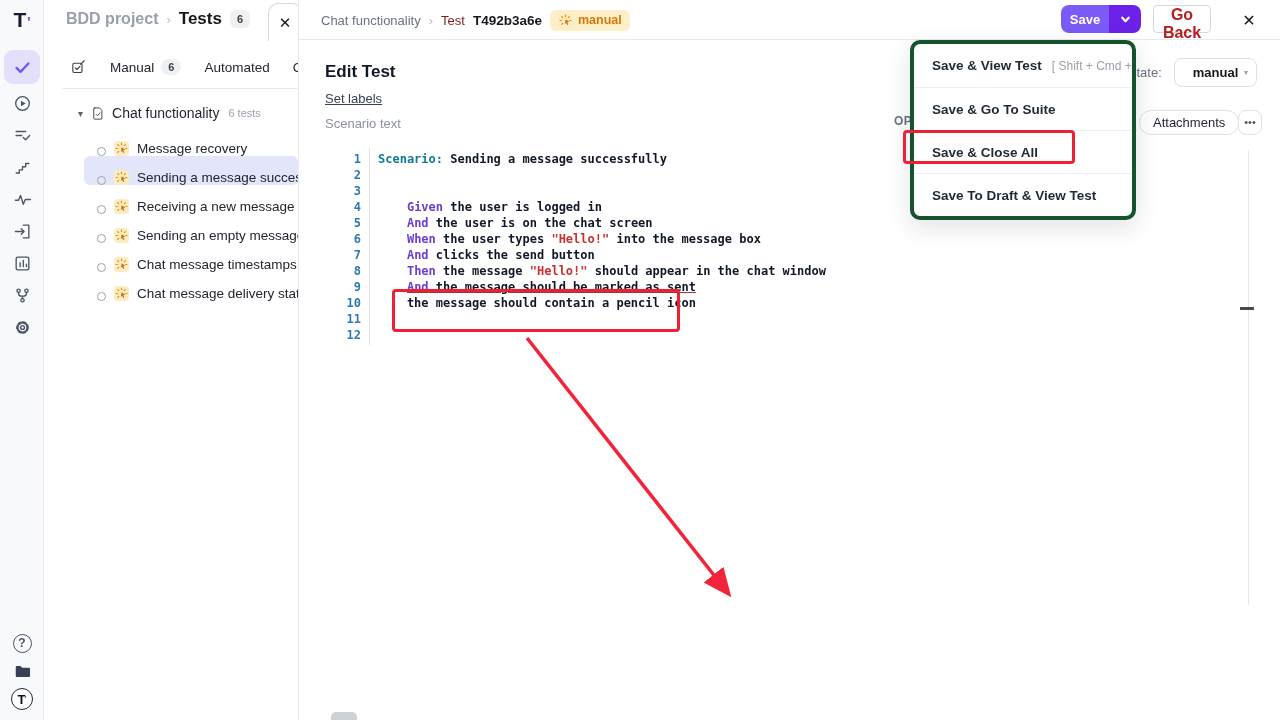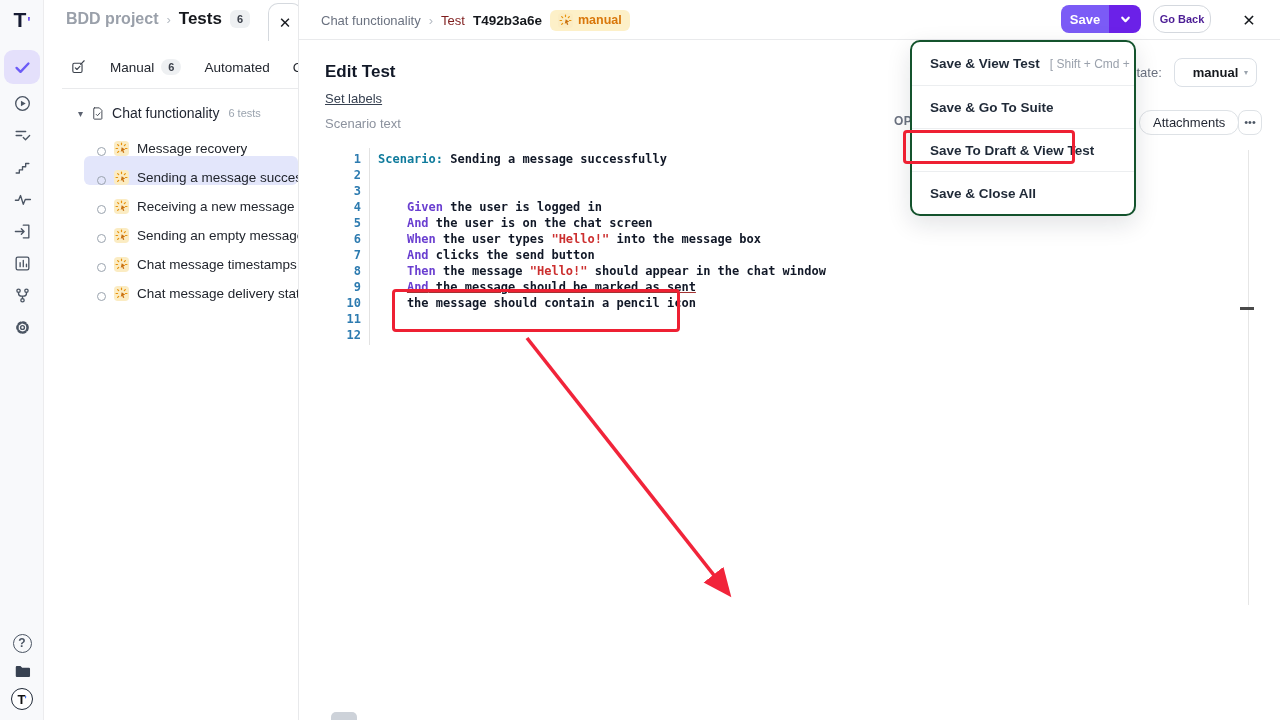--- a/index.html
+++ b/index.html
@@ -47,21 +47,21 @@
   #main { position:absolute; left:298px; top:0; width:982px; height:720px; background:#fff; border-left:1px solid #e8e9eb; z-index:2; }
   #main-topbar { position:absolute; left:0; top:0; width:982px; height:40px; border-bottom:1px solid #e9eaec; background:#fff; }
   .mt-crumbs { position:absolute; left:22px; top:0; height:40px; display:flex; align-items:center; gap:8px; white-space:nowrap; }
   .mt-folder { font-size:13px; color:#6b7280; }
   .mt-test { font-size:13px; color:#7f1d1d; }
   .mt-id { font-size:13.5px; font-weight:800; color:#15181d; }
   .badge-manual { display:flex; align-items:center; gap:5px; background:#fdf0c8; border-radius:6px; height:21px; padding:0 8px; color:#d9770b; font-size:12.5px; font-weight:600; }
   .btn-save { position:absolute; left:762px; top:5px; width:48px; height:28px; background:#7b5bf6; color:#fff; border:none; border-radius:8px 0 0 8px; font-size:13px; font-weight:600; cursor:pointer; font-family:inherit; }
   .btn-caret { position:absolute; left:810px; top:5px; width:32px; height:28px; background:#6b21e8; border:none; border-radius:0 8px 8px 0; cursor:pointer; display:flex; align-items:center; justify-content:center; }
   .btn-caret svg { width:11px; height:11px; stroke:#fff; stroke-width:2.4; fill:none; stroke-linecap:round; stroke-linejoin:round; }
-  .btn-goback { position:absolute; left:854px; top:5px; width:58px; height:28px; background:#fff; border:1px solid #d4d8de; border-radius:12px; font-size:11px; font-weight:600; color:#4c1d95; cursor:pointer; font-family:inherit; }
+  .btn-goback { position:absolute; left:854px; top:5px; width:58px; height:28px; background:#fff; border:1px solid #d4d8de; border-radius:4px; font-size:16px; font-weight:600; color:#b91c1c; cursor:pointer; font-family:inherit; }
   .mt-close { position:absolute; left:938px; top:8px; width:24px; height:24px; display:flex; align-items:center; justify-content:center; font-size:16px; color:#15181d; cursor:pointer; }
 
   .page-title { position:absolute; left:26px; top:62px; font-size:17px; font-weight:800; color:#111827; }
   .set-labels { position:absolute; left:26px; top:91px; font-size:13px; color:#374151; text-decoration:underline; cursor:pointer; }
   .scenario-text { position:absolute; left:26px; top:116px; font-size:13px; color:#8c929e; }
   .op-label { position:absolute; left:595px; top:114px; font-size:12px; font-weight:700; letter-spacing:.4px; color:#6b7280; }
   .state-label { position:absolute; left:831px; top:65px; font-size:13px; color:#6b7280; }
   .state-select { position:absolute; left:875px; top:58px; width:83px; height:29px; border:1px solid #dbe0e6; border-radius:8px; background:#fff; cursor:pointer; display:flex; align-items:center; justify-content:center; }
   .state-select .val { font-size:13px; font-weight:600; color:#15181d; }
   .state-select .car { position:absolute; right:8px; font-size:8px; color:#9aa3ad; }
@@ -81,21 +81,21 @@
   .gutter-line { position:absolute; left:70px; top:148px; width:1px; height:197px; background:#e2e2e2; }
   .ed-rightline { position:absolute; left:949px; top:150px; width:1px; height:455px; background:#e6e6e6; }
   .ed-tick { position:absolute; left:941px; top:307px; width:14px; height:2.5px; background:#4a4a4a; }
 
   
   .error-box { position:absolute; left:29px; top:607px; width:930px; height:66px; background:#f8caca; border-radius:6px; padding:13px 25px; }
   .error-box div { font-size:13.5px; line-height:19.5px; color:#d93a4a; white-space:nowrap; }
   .bottom-nub { position:absolute; left:32px; top:712px; width:26px; height:8px; background:#cdd2d9; border-radius:5px 5px 0 0; }
 
   
-  #save-menu { position:absolute; left:910px; top:40px; width:226px; background:#fff; border:2px solid #14532d; border-radius:10px; box-shadow:0 8px 24px rgba(20,24,40,.12); z-index:10; overflow:hidden; }
+  #save-menu { position:absolute; left:910px; top:40px; width:226px; background:#fff; border:4px solid #14532d; border-radius:10px; box-shadow:0 8px 24px rgba(20,24,40,.12); z-index:10; overflow:hidden; }
   .menu-item { height:43px; display:flex; align-items:center; padding:0 18px; gap:10px; cursor:pointer; border-top:1px solid #eceef0; white-space:nowrap; }
   .menu-item:first-child { border-top:none; }
   .menu-item .lbl { font-size:13.5px; font-weight:700; color:#1f2937; }
   .menu-item .sc { font-size:12px; color:#9aa1ac; }
 
   
   .ann-rect { position:absolute; border:3px solid #ee2033; border-radius:4px; background:transparent; z-index:11; pointer-events:none; }
   #ann-rect-line { left:392px; top:289px; width:288px; height:43px; z-index:6; }
   #ann-rect-menu { left:903px; top:130px; width:172px; height:34px; }
   #ann-arrow { position:absolute; left:500px; top:330px; width:260px; height:285px; z-index:6; pointer-events:none; }
@@ -427,24 +427,24 @@
 
   <div id="save-menu">
       <div class="menu-item">
         <span class="lbl">Save &amp; View Test</span>
         <span class="sc">[ Shift + Cmd + S ]</span>
       </div>
       <div class="menu-item">
         <span class="lbl">Save &amp; Go To Suite</span>
       </div>
       <div class="menu-item">
+        <span class="lbl">Save &amp; Close All</span>
+      </div>
+      <div class="menu-item">
         <span class="lbl">Save To Draft &amp; View Test</span>
-      </div>
-      <div class="menu-item">
-        <span class="lbl">Save &amp; Close All</span>
       </div>
     </div>
 
   <div class="ann-rect" id="ann-rect-line"></div>
   <div class="ann-rect" id="ann-rect-menu"></div>
   <svg id="ann-arrow" viewBox="0 0 260 285">
     <defs>
         <marker id="ah" markerWidth="10" markerHeight="10" refX="6.5" refY="3.5" orient="auto">
           <path d="M0 0 L8 3.5 L0 7 Z" fill="#f1243a"></path>
         </marker>

